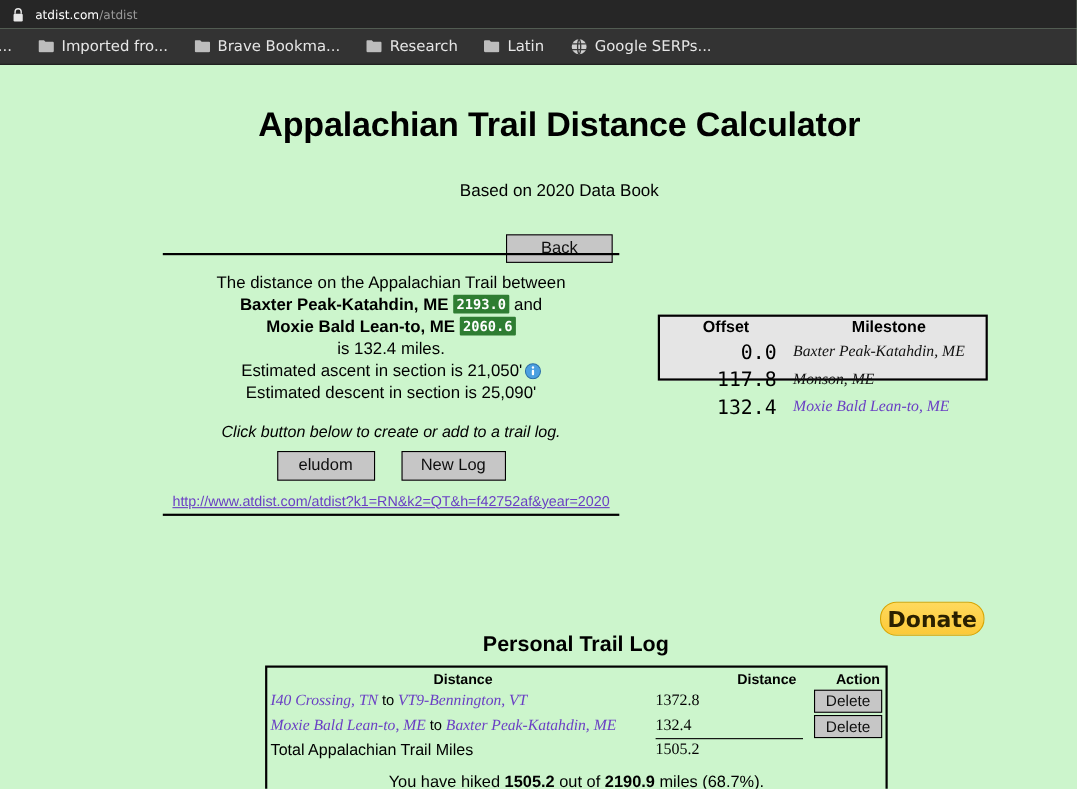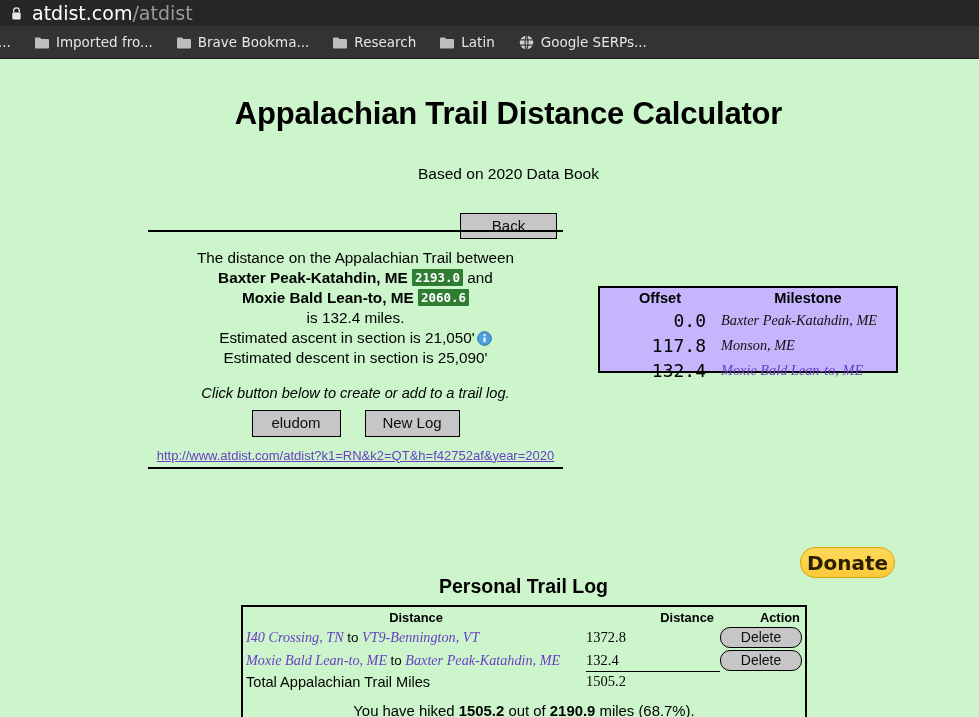--- a/index.html
+++ b/index.html
@@ -11,21 +11,21 @@
     font-family: "Liberation Sans", sans-serif;
     overflow: hidden;
     position: relative;
   }
 
   
   #browser-chrome { position: absolute; top:0; left:0; width:979px; }
   .urlbar {
     height: 26px; background: #262626; color: #ffffff;
     display: flex; align-items: center; padding: 0 0 0 10px;
-    font-size: 19px; font-family: "DejaVu Sans", sans-serif;
+    font-size: 11px; font-family: "DejaVu Sans", sans-serif;
   }
   .lock-icon { width: 13px; height: 15px; margin-right: 9px; display:flex; align-items:center; }
   .url-host { color: #ffffff; }
   .url-path { color: #9a9a9a; }
 
   .bookmarks {
     height: 32px; background: #333333;
     display: flex; align-items: center;
     font-size: 13.5px; color: #e6e6e6;
     font-family: "DejaVu Sans", sans-serif;
@@ -97,22 +97,22 @@
     margin-top: 24px; padding-right: 8px; color:#000;
   }
   .share-url {
     text-align:center; font-size: 13px; margin-top: 10px;
     color: #6a3fc4; text-decoration: underline; cursor:pointer;
     font-family: "Liberation Sans", sans-serif;
   }
 
   
   #milestones {
-    position: absolute; left: 598px; top: 227px; width: 300px; height: 87px;
-    border: 2px solid #000; background: #c4b5fd; box-sizing: border-box;
+    position: absolute; left: 598px; top: 227px; width: 300px; height: 60px;
+    border: 2px solid #000; background: #e5e5e5; box-sizing: border-box;
   }
   #milestones table { width: 100%; border-collapse: collapse; }
   #milestones th {
     font-size: 14.6px; font-weight: bold; color:#000;
     padding: 2px 0 2px 0;
   }
   #milestones th.h-offset { width: 120px; }
   #milestones td.offset {
     font-family: "DejaVu Sans Mono", monospace; font-size: 18px;
     text-align: right; padding-right: 14px; color:#000; line-height:1.28;
@@ -157,21 +157,21 @@
     font-family: "Liberation Serif", serif; font-size: 14.2px; color:#000;
   }
   td.seg .mile { color:#6a3fc4; font-style: italic; cursor:pointer; }
   td.seg .to { font-family: "Liberation Sans", sans-serif; font-style: normal; color:#000; font-size:13.4px;}
   td.dist {
     font-family: Liberation Serif, serif; font-size: 14.5px;
     padding-right: 6px; color:#000;
   }
   td.dist.total { border-top: 1.5px solid #000; }
   td.act { text-align:right; padding-right: 2px; }
-  .btn-del { width: 82px; font-size: 14px; padding: 0; border-radius: 10px; }
+  .btn-del { width: 62px; font-size: 14px; padding: 0; }
   td.totlabel { font-size: 14.6px; color:#000; }
 
   .hiked {
     text-align:center; font-size: 14.9px; color:#000; padding-top: 12px;
   }
   .hiked b { font-weight: bold; }
 </style>
 </head>
 <body>
 

